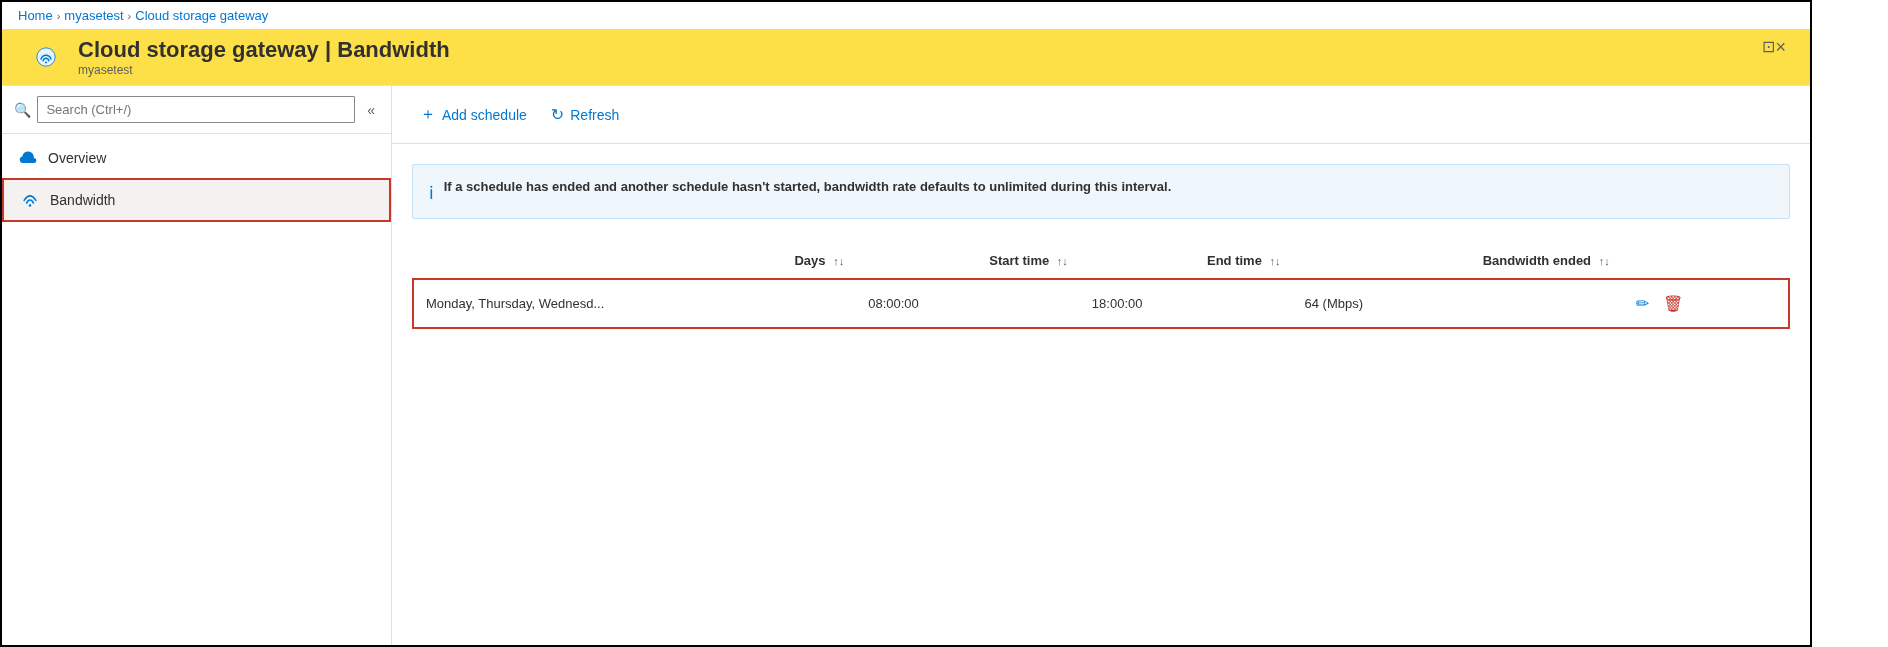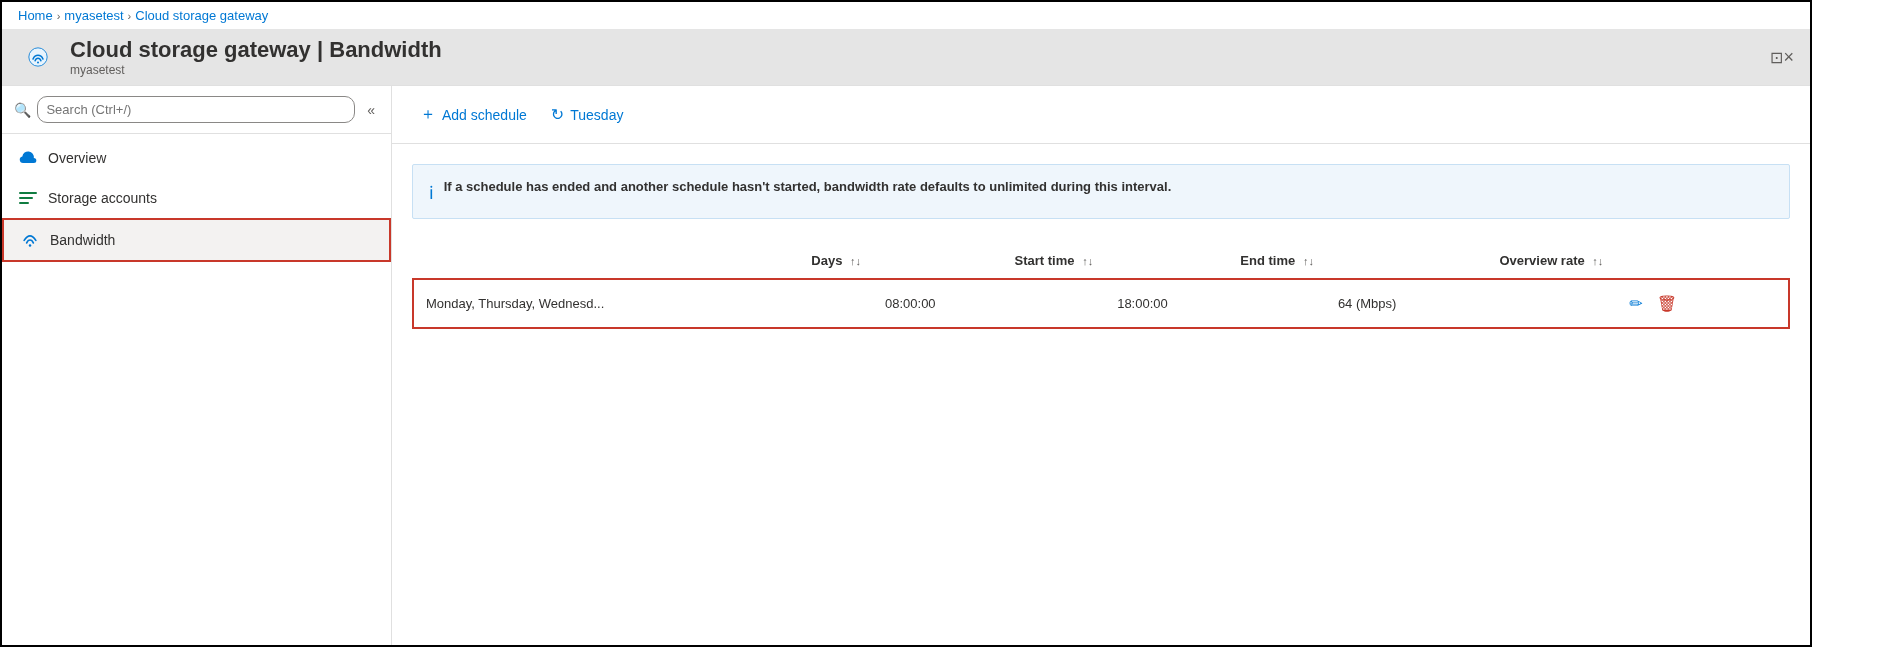--- a/index.html
+++ b/index.html
@@ -1,41 +1,41 @@
 <!DOCTYPE html>
 <html><head>
   <meta charset="utf-8">
   <style>
     * { box-sizing: border-box; margin: 0; padding: 0; }
     body { font-family: 'Segoe UI', Arial, sans-serif; background: #fff; color: #323130; font-size: 14px; }
 
     .app-container { display: flex; flex-direction: column; width: 1812px; min-height: 647px; border: 2px solid #000000; }
 
     
-    .header { display: flex; align-items: center; padding: 8px 16px; border-bottom: 1px solid #e0e0e0; background: #e5e5e5; min-height: 56px; }
+    .header { display: flex; padding: 8px 24px; border-bottom: 1px solid #e0e0e0; background: #fde047; min-height: 56px; }
     .header-icon { width: 40px; height: 40px; margin-right: 12px; display: flex; align-items: center; justify-content: center; }
     .header-title-block { flex: 1; }
     .header-title { font-size: 22px; font-weight: 600; color: #323130; }
     .header-subtitle { font-size: 12px; color: #605e5c; }
     .header-print-icon { margin-left: 12px; margin-right: auto; cursor: pointer; color: #605e5c; font-size: 16px; }
     .header-close-icon { margin-left: auto; cursor: pointer; color: #605e5c; font-size: 18px; font-weight: 300; }
 
     
     .breadcrumb { display: flex; align-items: center; padding: 6px 16px; font-size: 13px; color: #0078d4; gap: 4px; }
     .breadcrumb a { color: #0078d4; text-decoration: none; cursor: pointer; }
     .breadcrumb-sep { color: #605e5c; font-size: 11px; }
     .breadcrumb-current { color: #0078d4; }
 
     
     .main-layout { display: flex; flex: 1; }
 
     
     .sidebar { width: 390px; border-right: 1px solid #e0e0e0; background: #fff; flex-shrink: 0; }
     .sidebar-search { display: flex; align-items: center; padding: 10px 12px; border-bottom: 1px solid #e0e0e0; }
-    .sidebar-search-input { flex: 1; border: 1px solid #8a8886; border-radius: 10px; padding: 5px 8px; font-size: 13px; color: #323130; background: #fff; }
+    .sidebar-search-input { flex: 1; border: 1px solid #8a8886; border-radius: 1px; padding: 5px 8px; font-size: 13px; color: #323130; background: #fff; }
     .sidebar-search-icon { margin-right: 6px; color: #605e5c; }
     .sidebar-collapse-btn { margin-left: 8px; cursor: pointer; color: #605e5c; font-size: 14px; border: none; background: none; padding: 4px; }
 
     .sidebar-nav { padding: 4px 0; }
     .sidebar-item { display: flex; align-items: center; padding: 10px 16px; cursor: pointer; gap: 10px; font-size: 14px; color: #323130; text-align: center; }
     .sidebar-item.active-selected { background: #f3f2f1; border: 2px solid #c8382a; }
     .sidebar-item-icon { width: 20px; height: 20px; display: flex; align-items: center; justify-content: center; flex-shrink: 0; }
 
     
     .content { flex: 1; padding: 0; }
@@ -124,30 +124,20 @@
         <div class="sidebar-item">
           <div class="sidebar-item-icon">
             <svg width="20" height="20" viewBox="0 0 24 24" fill="none">
               <path d="M19 18H6a4 4 0 01-.8-7.9A6 6 0 1119 12a2 2 0 010 6z" fill="#0078d4"></path>
             </svg>
           </div>
           <span>Overview</span>
         </div>
 
 
-        <div class="sidebar-item">
-          <div class="sidebar-item-icon">
-            <div class="storage-lines">
-              <div class="storage-line"></div>
-              <div class="storage-line"></div>
-              <div class="storage-line"></div>
-            </div>
-          </div>
-          <span>Storage accounts</span>
-        </div>
 
 
         <div class="sidebar-item active-selected" style="border: 2px solid #c8382a; background: #f3f2f1;">
           <div class="sidebar-item-icon">
             <svg width="20" height="20" viewBox="0 0 24 24" fill="none">
               <path d="M5 12.5 Q8.5 7 12 7 Q15.5 7 19 12.5" stroke="#0078d4" stroke-width="2" fill="none" stroke-linecap="round"></path>
               <path d="M8 15.5 Q9.5 12 12 12 Q14.5 12 16 15.5" stroke="#0078d4" stroke-width="2" fill="none" stroke-linecap="round"></path>
               <circle cx="12" cy="18.5" r="1.5" fill="#0078d4"></circle>
             </svg>
           </div>
@@ -159,21 +149,21 @@
 
     <div class="content">
 
       <div class="toolbar">
         <button class="toolbar-btn">
           <span class="btn-icon">＋</span>
           <span>Add schedule</span>
         </button>
         <button class="toolbar-btn">
           <span class="btn-icon">↻</span>
-          <span>Tuesday</span>
+          <span>Refresh</span>
         </button>
       </div>
 
       <div class="content-body">
 
         <div class="info-banner">
           <span class="info-banner-icon">ℹ</span>
           <span class="info-banner-text">If a schedule has ended and another schedule hasn't started, bandwidth rate defaults to unlimited during this interval.</span>
         </div>
 
@@ -186,21 +176,21 @@
               </th>
               <th>
                 <span>Start time</span>
                 <span class="sort-icon">↑↓</span>
               </th>
               <th>
                 <span>End time</span>
                 <span class="sort-icon">↑↓</span>
               </th>
               <th>
-                <span>Overview rate</span>
+                <span>Bandwidth ended</span>
                 <span class="sort-icon">↑↓</span>
               </th>
               <th></th>
             </tr>
           </thead>
           <tbody>
             <tr class="selected-row">
               <td>Monday, Thursday, Wednesd...</td>
               <td>08:00:00</td>
               <td>18:00:00</td>

